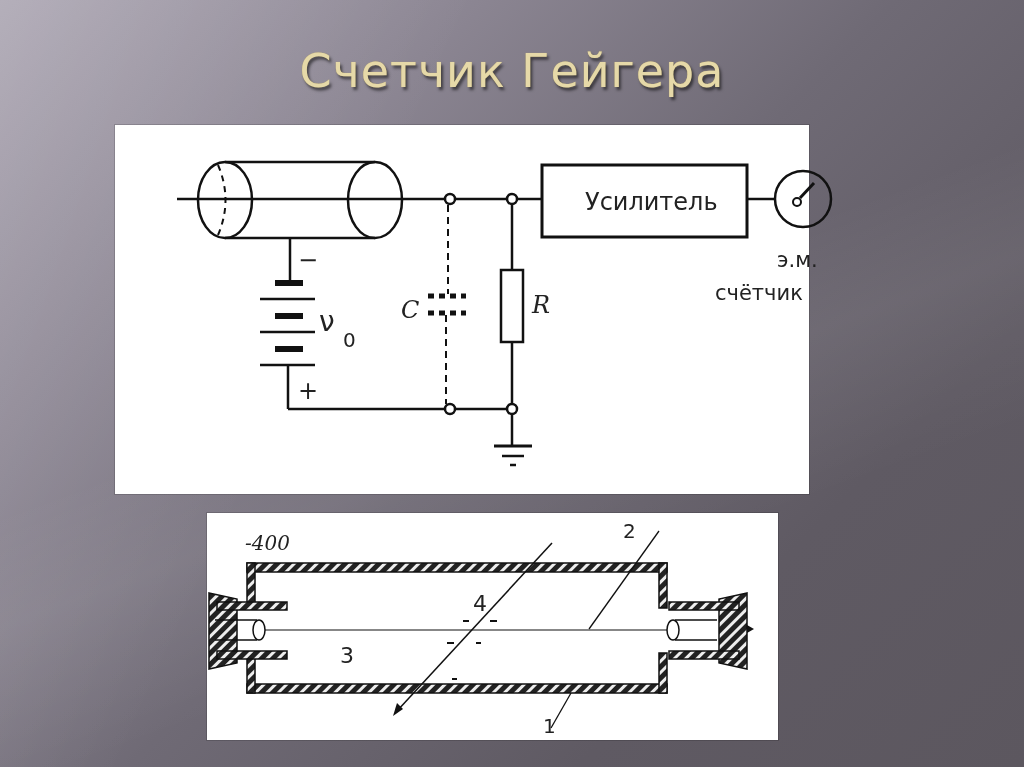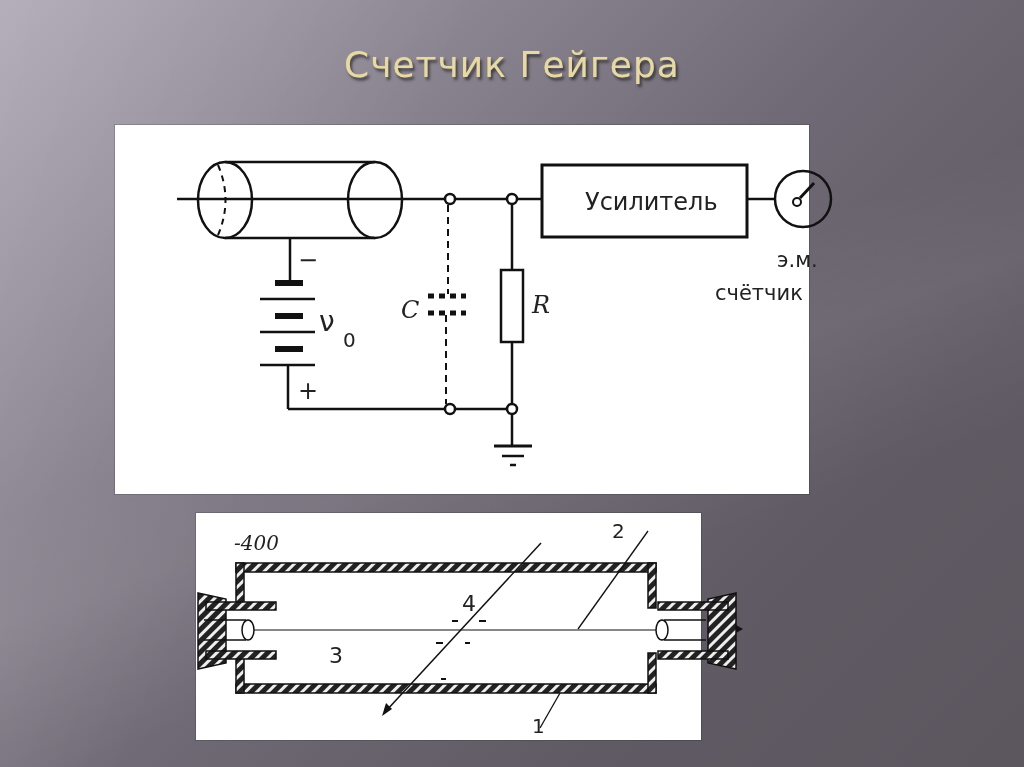--- a/index.html
+++ b/index.html
@@ -9,30 +9,30 @@
     font-family: "DejaVu Sans", sans-serif;
   }
   .sheen {
     position: absolute; inset: 0; pointer-events: none;
     background:
       linear-gradient(115deg, rgba(255,255,255,0.12) 0%, rgba(255,255,255,0) 35%),
       linear-gradient(160deg, rgba(255,255,255,0) 45%, rgba(255,255,255,0.06) 55%, rgba(255,255,255,0) 70%);
   }
   .title {
     position: absolute; left: 0; top: 44px; width: 1024px; text-align: center;
-    font-family: "DejaVu Sans", sans-serif; font-size: 36px; letter-spacing: 1px;
+    font-family: "DejaVu Sans", sans-serif; font-size: 46px; letter-spacing: 1px;
     color: #e6d9a8;
     text-shadow: 2px 3px 3px rgba(0,0,0,0.55), 0 0 1px #b9a66a;
   }
   .panel {
     position: absolute; background: #ffffff;
     box-shadow: 0 0 0 1px rgba(0,0,0,0.15);
   }
   #panel-circuit { left: 115px; top: 125px; width: 694px; height: 369px; }
-  #panel-tube { left: 196px; top: 513px; width: 505px; height: 227px; text-align: center; }
+  #panel-tube { left: 207px; top: 513px; width: 571px; height: 227px; text-align: center; }
   svg { display: block; }
   .lbl { font-family: "DejaVu Sans", sans-serif; fill: #222; }
   .ital { font-family: "DejaVu Serif", serif; font-style: italic; fill: #222; }
 </style>
 </head>
 <body>
 
 <div class="sheen"></div>
 
 <div class="title">Счетчик Гейгера</div>

